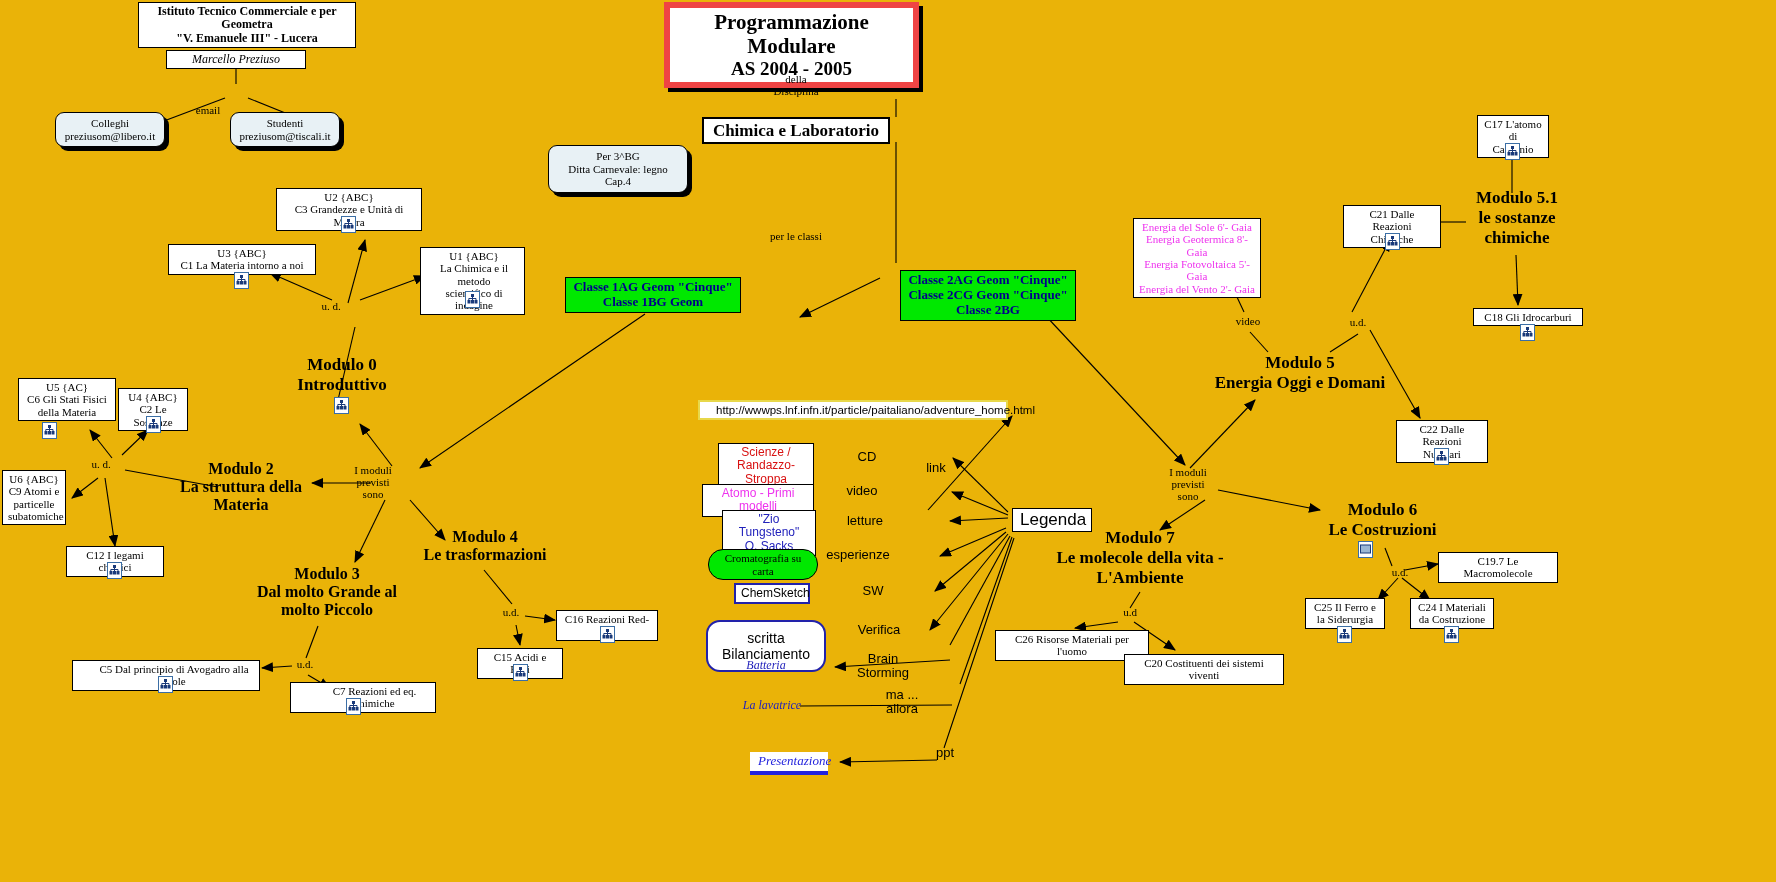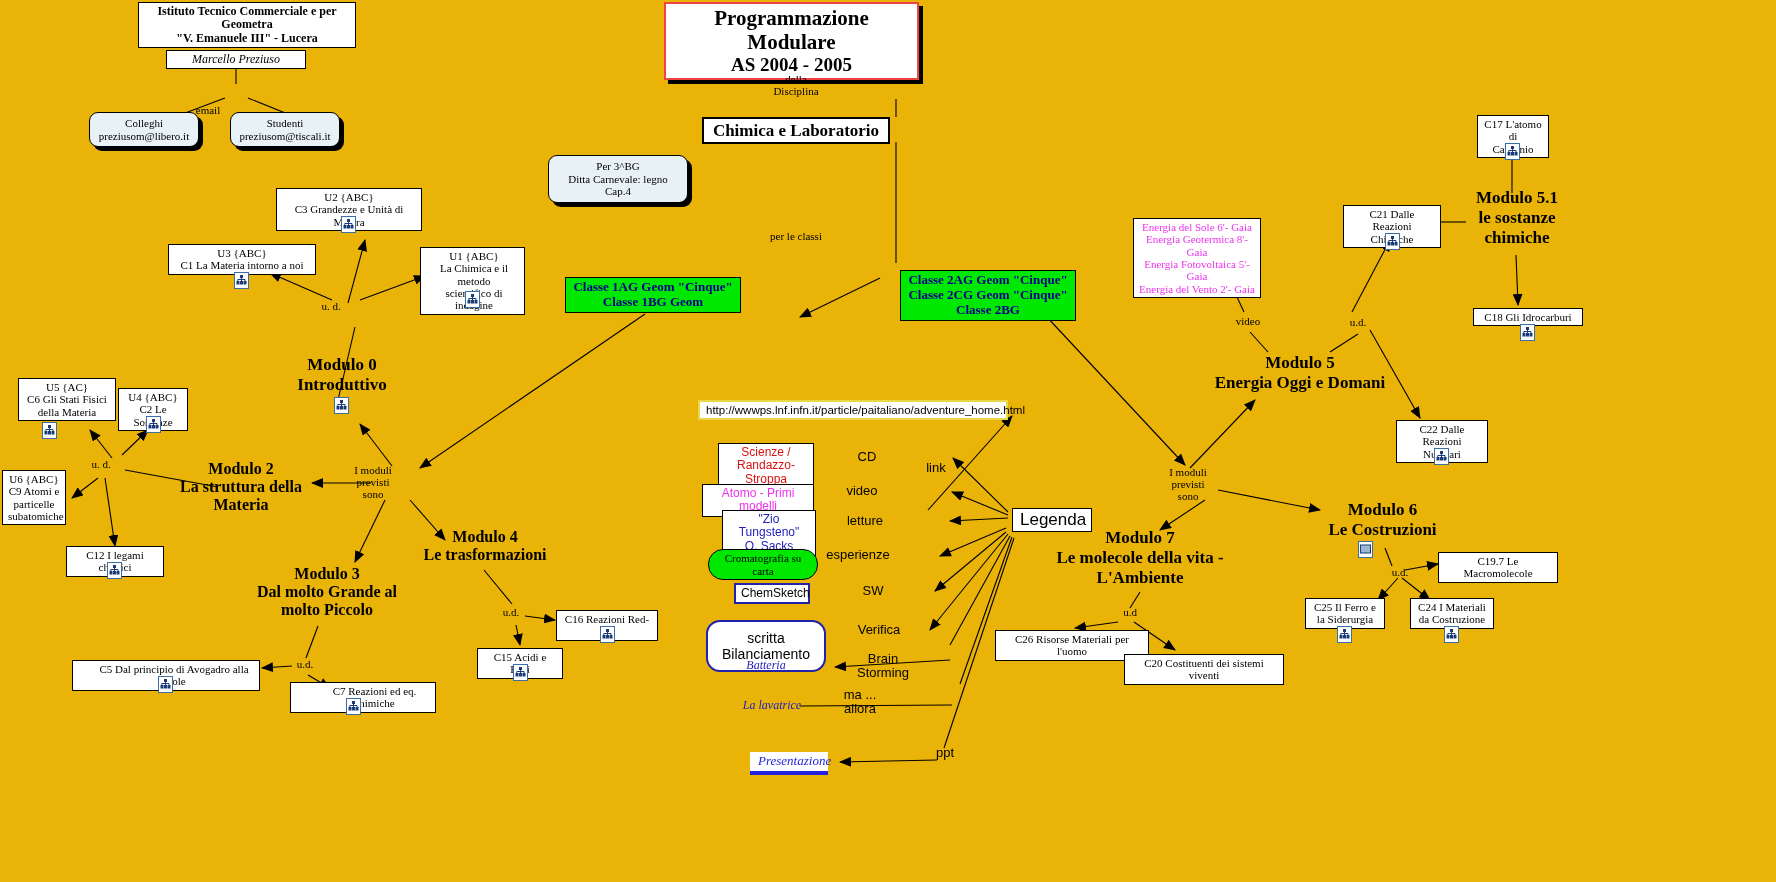--- a/index.html
+++ b/index.html
@@ -5,21 +5,21 @@
   html,body{margin:0;padding:0;background:#ffffff;}
   #stage{position:relative;width:1776px;height:882px;background:#eab308;
          font-family:"Liberation Serif",serif;overflow:hidden;}
   svg#wires{position:absolute;left:0;top:0;width:1776px;height:882px;pointer-events:none;}
 
   .node{position:absolute;box-sizing:border-box;text-align:center;}
 
   
   .rect{background:#ffffff;border:1px solid #000;padding:2px 5px;line-height:1.12;}
   .rect.thick{border:2px solid #000;}
-  .rect.heavy{border:2px solid #ef4444;box-shadow:4px 4px 0 #000;}
+  .rect.heavy{border:6px solid #ef4444;box-shadow:4px 4px 0 #000;}
 
   
   .note{background:#e8f1f5;border:1px solid #000;border-radius:9px;
         box-shadow:4px 4px 0 #000;padding:4px 8px;line-height:1.15;}
 
   
   .green{background:#00e800;border:1px solid #000;padding:2px 6px;line-height:1.15;}
 
   
   .bare{background:transparent;border:0;}
@@ -38,21 +38,21 @@
 
   .lbl{position:absolute;font-family:"Liberation Serif",serif;font-size:11px;
        color:#000;text-align:center;line-height:1.1;background:transparent;}
   .lbl.sans{font-family:"Liberation Sans",sans-serif;font-size:13px;}
 
   
   .mapicon{position:absolute;width:15px;height:17px;}
   .mapicon svg{display:block;}
 
   .url{background:#ffffff;border:2px solid #e8d84a;font-family:"Liberation Sans",sans-serif;
-       font-size:11.5px;padding:2px 6px;color:#000;}
+       font-size:11.5px;padding:2px 16px;color:#000;}
 
   .legbox{background:#fff;border:1px solid #000;font-family:"Liberation Sans",sans-serif;
           font-size:17px;padding:1px 7px;}
 
   .pill{background:#fff;border:2px solid #2222aa;border-radius:14px;
         font-family:"Liberation Sans",sans-serif;font-size:14px;padding:8px 12px;color:#000;}
 
   .blueline{border:2px solid #2222aa;}
   .redtext{color:#d81111;}
   .magtext{color:#ee33ee;}
@@ -162,21 +162,21 @@
     <div class="bold">Istituto Tecnico Commerciale e per Geometra</div>
     <div class="bold">"V. Emanuele III" - Lucera</div>
   </div>
 
   <div class="node rect t12 ital" style="left:166px;top:50px;width:140px;">
     <div>Marcello Preziuso</div>
   </div>
 
   <div class="lbl" style="left:178px;top:104px;width:60px;">email</div>
 
-  <div class="node note t11" style="left:55px;top:112px;width:110px;margin-left:34px;">
+  <div class="node note t11" style="left:55px;top:112px;width:110px;">
     <div>Colleghi</div>
     <div>preziusom@libero.it</div>
   </div>
 
   <div class="node note t11" style="left:230px;top:112px;width:110px;">
     <div>Studenti</div>
     <div>preziusom@tiscali.it</div>
   </div>
 
   <div class="node rect heavy" style="left:664px;top:2px;width:255px;padding:3px 8px;">
@@ -188,21 +188,21 @@
     <div>della</div>
     <div>Disciplina</div>
   </div>
 
   <div class="node rect thick" style="left:702px;top:117px;width:188px;padding:2px 6px;">
     <div class="bold t17">Chimica e Laboratorio</div>
   </div>
 
   <div class="lbl" style="left:760px;top:230px;width:72px;">per le classi</div>
 
-  <div class="node note t11" style="left:548px;top:155px;width:140px;">
+  <div class="node note t11" style="left:548px;top:145px;width:140px;">
     <div>Per 3^BG</div>
     <div>Ditta Carnevale: legno Cap.4</div>
   </div>
 
   <div class="node green" style="left:565px;top:277px;width:176px;">
     <div class="bold t13 navytext">Classe 1AG Geom "Cinque"</div>
     <div class="bold t13 navytext">Classe 1BG Geom</div>
   </div>
 
   <div class="node green" style="left:900px;top:270px;width:176px;">
@@ -607,21 +607,21 @@
   <div class="lbl sans" style="left:852px;top:450px;width:30px;">CD</div>
   <div class="lbl sans" style="left:841px;top:484px;width:42px;">video</div>
   <div class="lbl sans" style="left:840px;top:514px;width:50px;">letture</div>
   <div class="lbl sans" style="left:822px;top:548px;width:72px;">esperienze</div>
   <div class="lbl sans" style="left:858px;top:584px;width:30px;">SW</div>
   <div class="lbl sans" style="left:852px;top:623px;width:54px;">Verifica</div>
   <div class="lbl sans" style="left:852px;top:652px;width:62px;">
     <div>Brain</div>
     <div>Storming</div>
   </div>
-  <div class="lbl sans" style="left:836px;top:688px;width:48px;">
+  <div class="lbl sans" style="left:878px;top:688px;width:48px;">
     <div>ma ...</div>
     <div>allora</div>
   </div>
   <div class="lbl sans" style="left:930px;top:746px;width:30px;">ppt</div>
 
   <div class="node legbox" style="left:1012px;top:508px;width:80px;">
     <div>Legenda</div>
   </div>
 
 </div>

